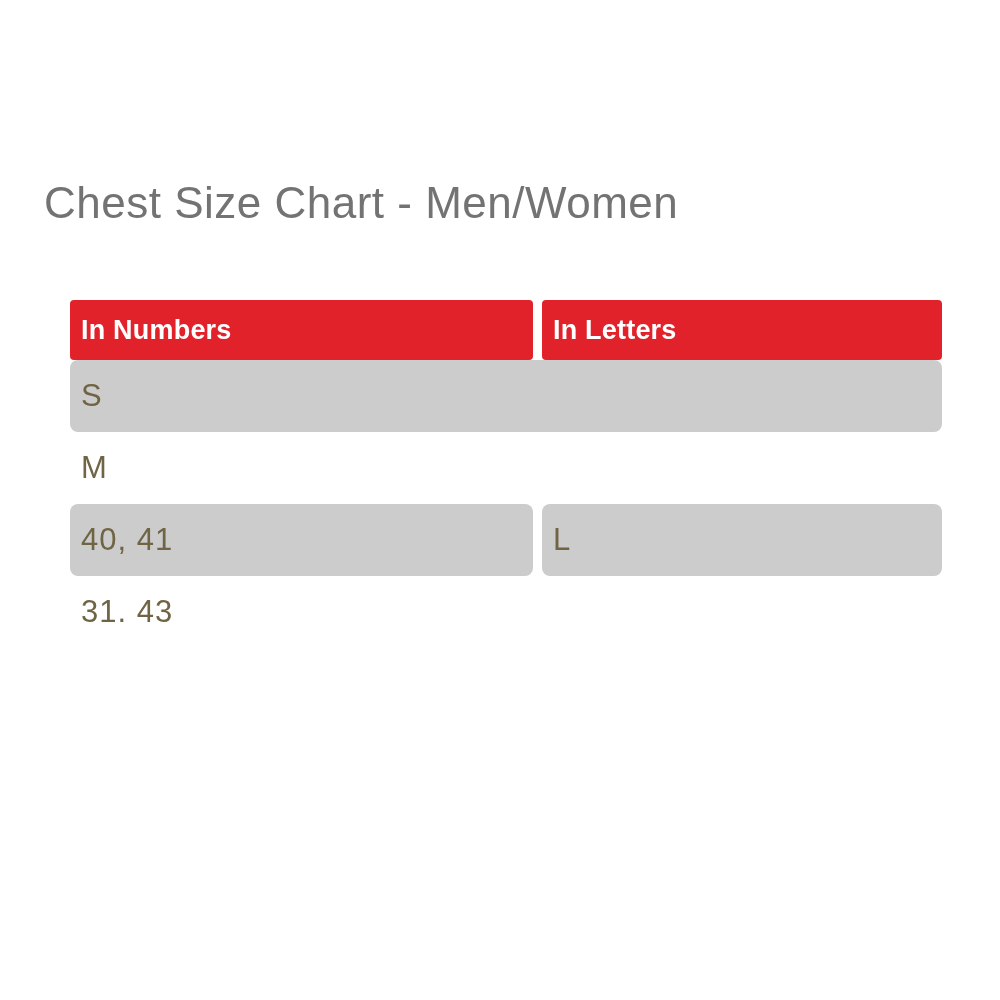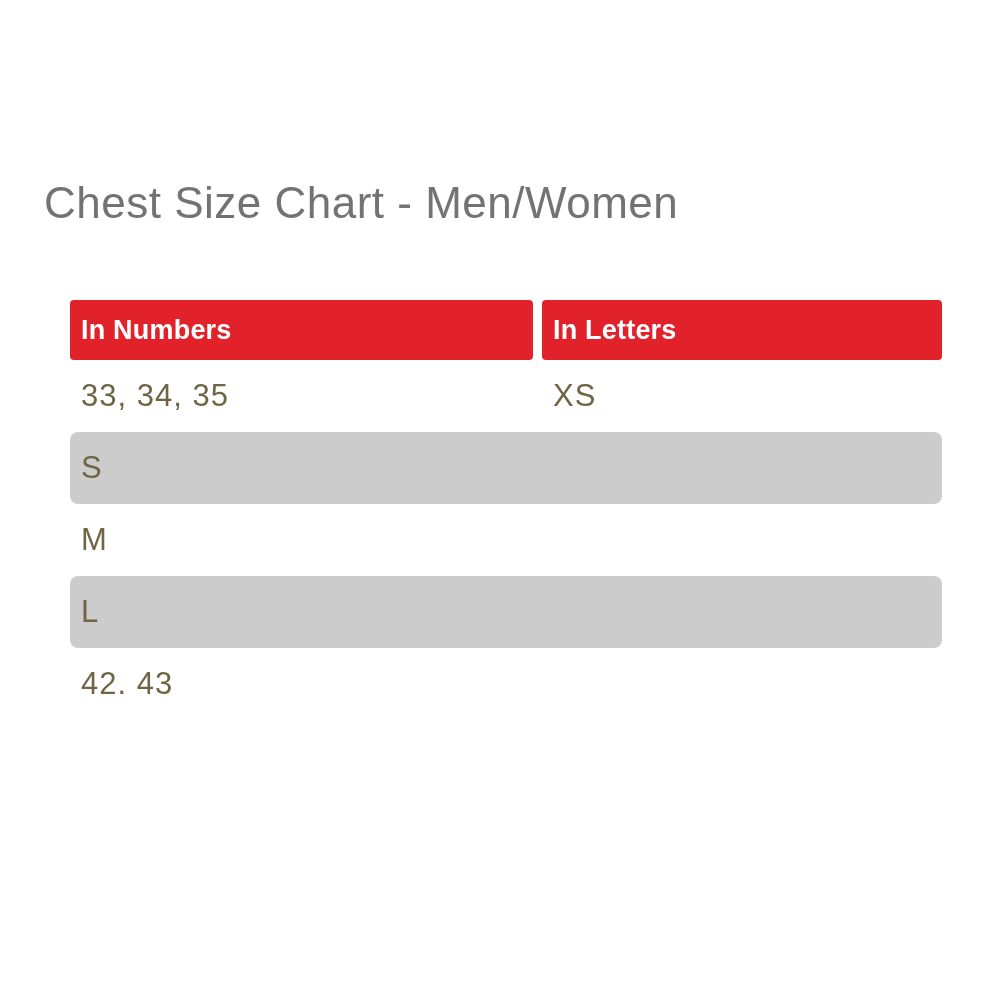--- a/index.html
+++ b/index.html
@@ -75,36 +75,33 @@
 
   <h1 class="title">Chest Size Chart - Men/Women</h1>
 
   <div class="size-table">
 
     <div class="row header-row">
       <div class="cell col-numbers">In Numbers</div>
       <div class="cell col-letters">In Letters</div>
     </div>
 
-    <div class="row">
-      <div class="cell col-numbers">33, 34, 35</div>
-      <div class="cell col-letters">XS</div>
-    </div>
 
     <div class="row alt">
       <div class="cell col-letters">S</div>
     </div>
 
     <div class="row">
       <div class="cell col-letters">M</div>
     </div>
 
     <div class="row alt">
+      <div class="cell col-numbers">40, 41</div>
       <div class="cell col-letters">L</div>
     </div>
 
     <div class="row">
-      <div class="cell col-numbers">42. 43</div>
+      <div class="cell col-numbers">31. 43</div>
     </div>
 
 
   </div>
 </div>
 
 </body></html>

